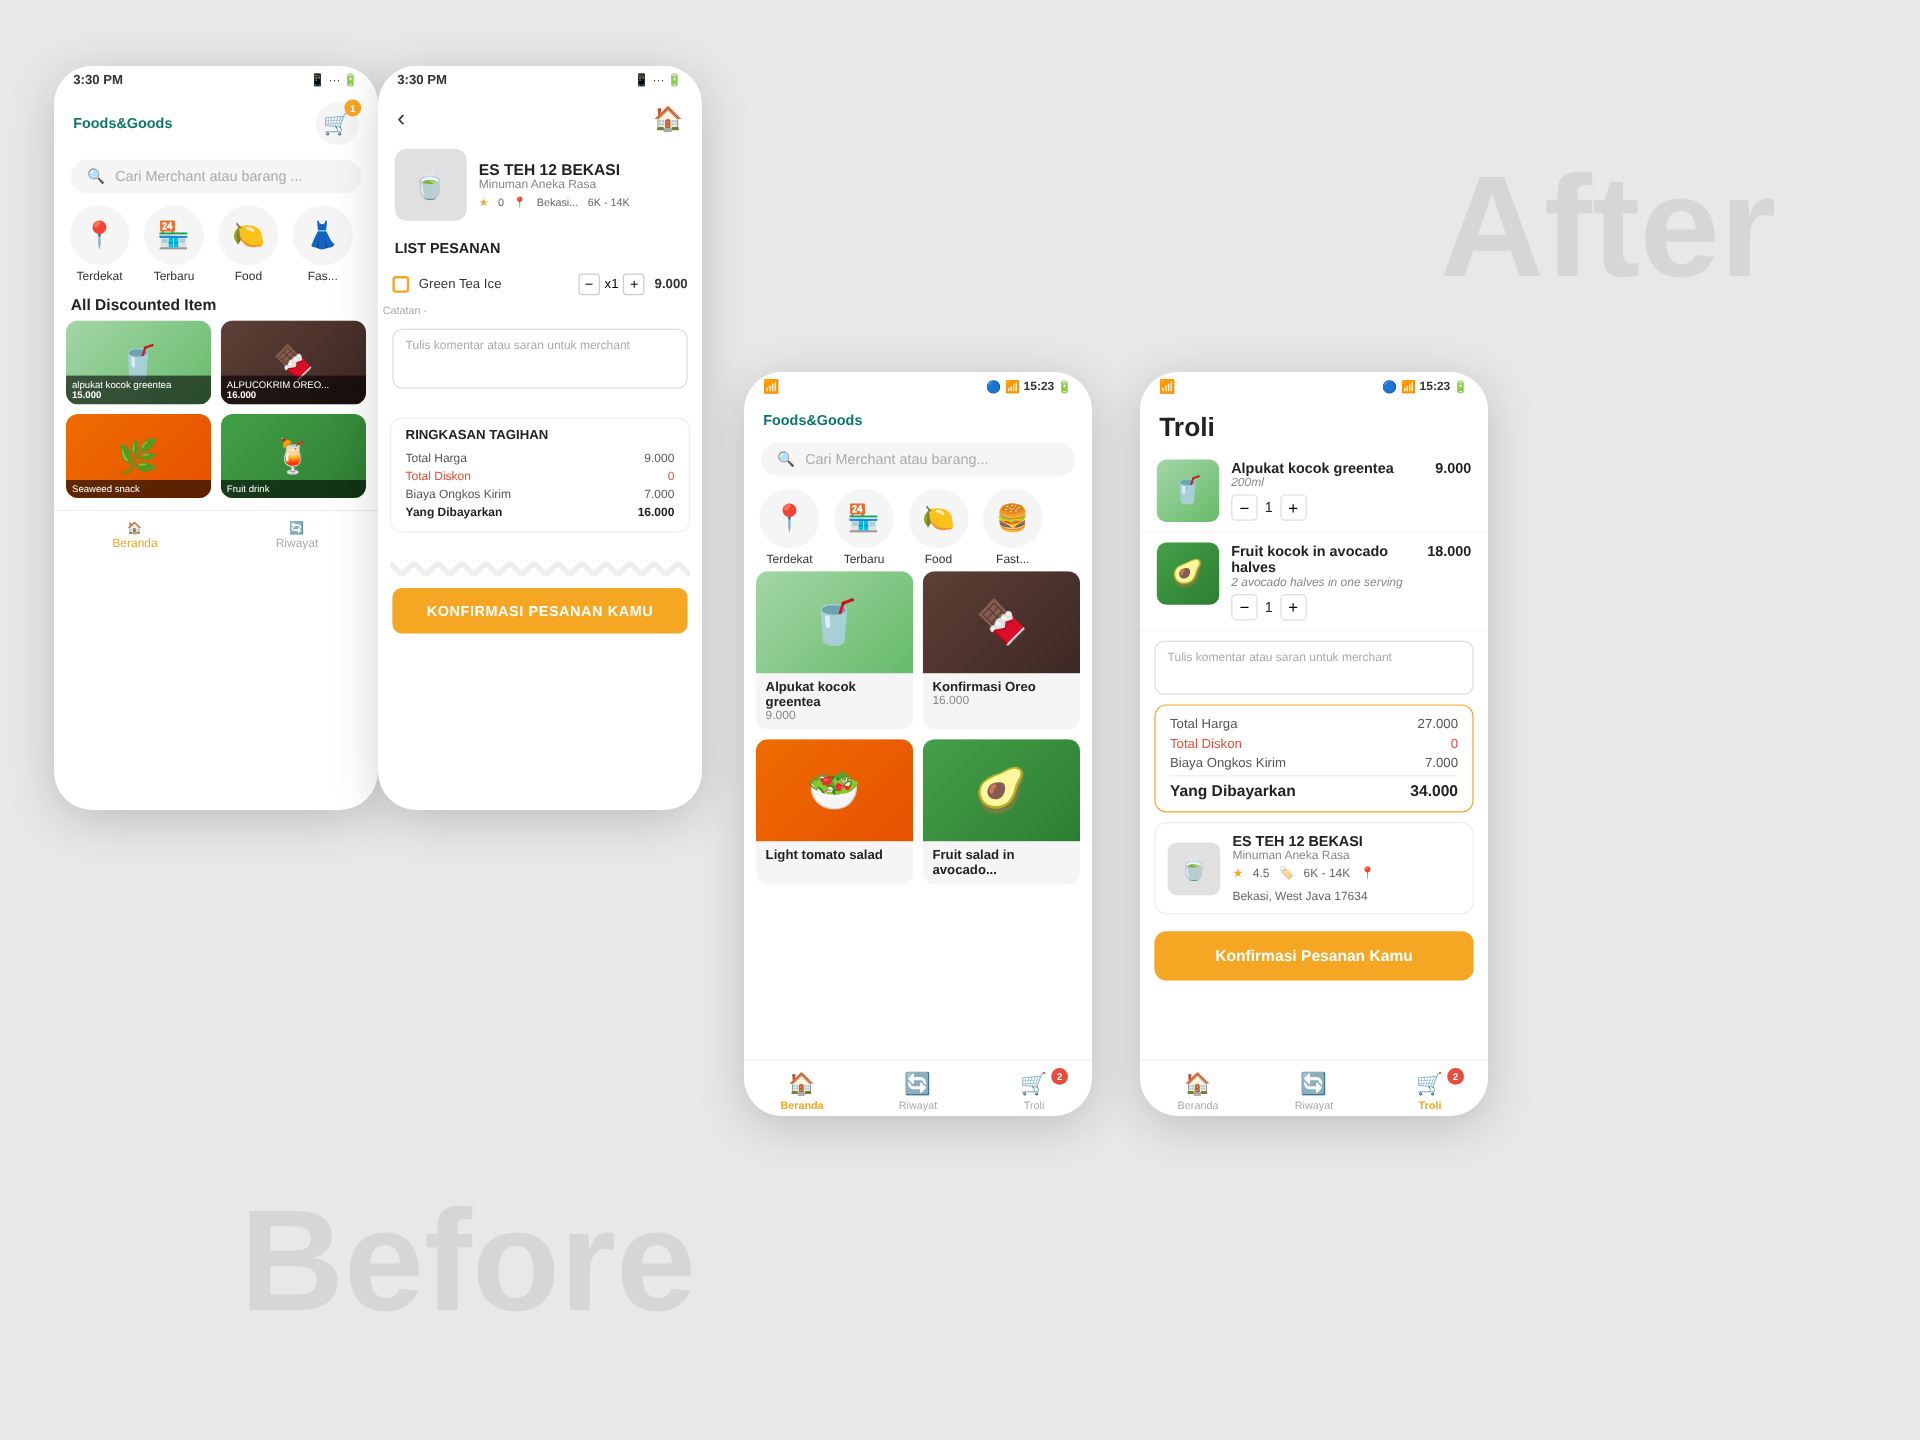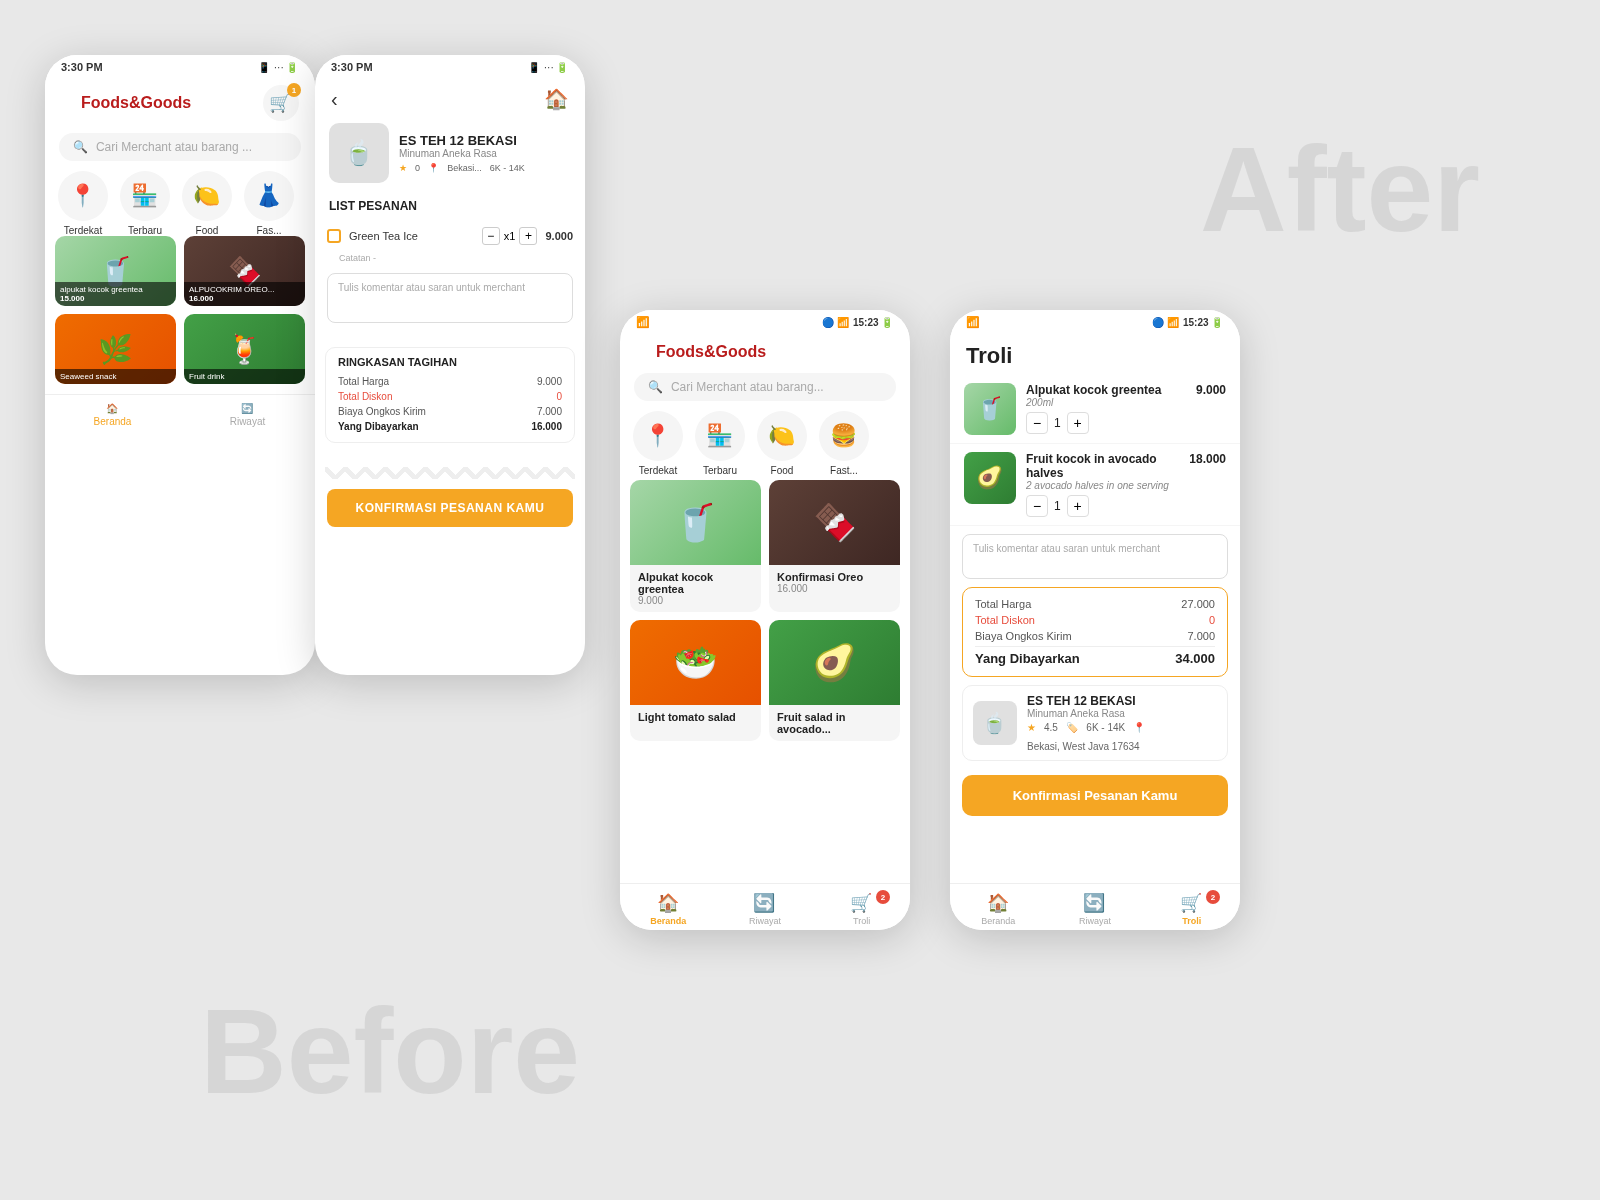--- a/index.html
+++ b/index.html
@@ -54,21 +54,21 @@
       top: 55px;
       left: 45px;
     }
     .phone1 .app-header {
       padding: 6px 16px 8px;
       display: flex;
       justify-content: space-between;
       align-items: center;
       background: #fff;
     }
-    .app-title { font-size: 16px; font-weight: 700; color: #b91c1c; margin-left: 20px; }
+    .app-title { font-size: 12px; font-weight: 700; color: #0f766e; }
     .cart-btn {
       background: #fff;
       border: none;
       cursor: pointer;
       position: relative;
     }
     .cart-icon-wrap {
       width: 36px; height: 36px;
       background: #f5f5f5;
       border-radius: 50%;
@@ -234,21 +234,21 @@
     .qty-btn {
       width: 18px; height: 18px;
       border: 1px solid #ccc;
       border-radius: 3px;
       background: #fff;
       display: flex; align-items: center; justify-content: center;
       font-size: 12px; cursor: pointer;
     }
     .qty-val { font-size: 11px; }
     .order-price { font-size: 11px; color: #333; font-weight: 600; }
-    .note-text { font-size: 9px; color: #aaa; padding: 0 24px 4px; }
+    .note-text { font-size: 9px; color: #aaa; padding: 0 4px 4px; }
 
     .comment-box {
       margin: 6px 12px;
       border: 1px solid #ddd;
       border-radius: 8px;
       padding: 8px 10px;
       font-size: 10px;
       color: #aaa;
       min-height: 50px;
     }
@@ -531,20 +531,21 @@
     <div class="cat-item">
       <div class="cat-icon">🍋</div>
       <span class="cat-label">Food</span>
     </div>
     <div class="cat-item">
       <div class="cat-icon">👗</div>
       <span class="cat-label">Fas...</span>
     </div>
   </div>
 
+  <div class="section-title">All Discounted Item</div>
 
   <div class="food-grid">
     <div class="food-card">
       <div class="food-card-img-placeholder food-img-tea">🥤</div>
       <div class="food-card-label">
         <div>alpukat kocok greentea</div>
         <div class="food-card-price">15.000</div>
       </div>
     </div>
     <div class="food-card">

